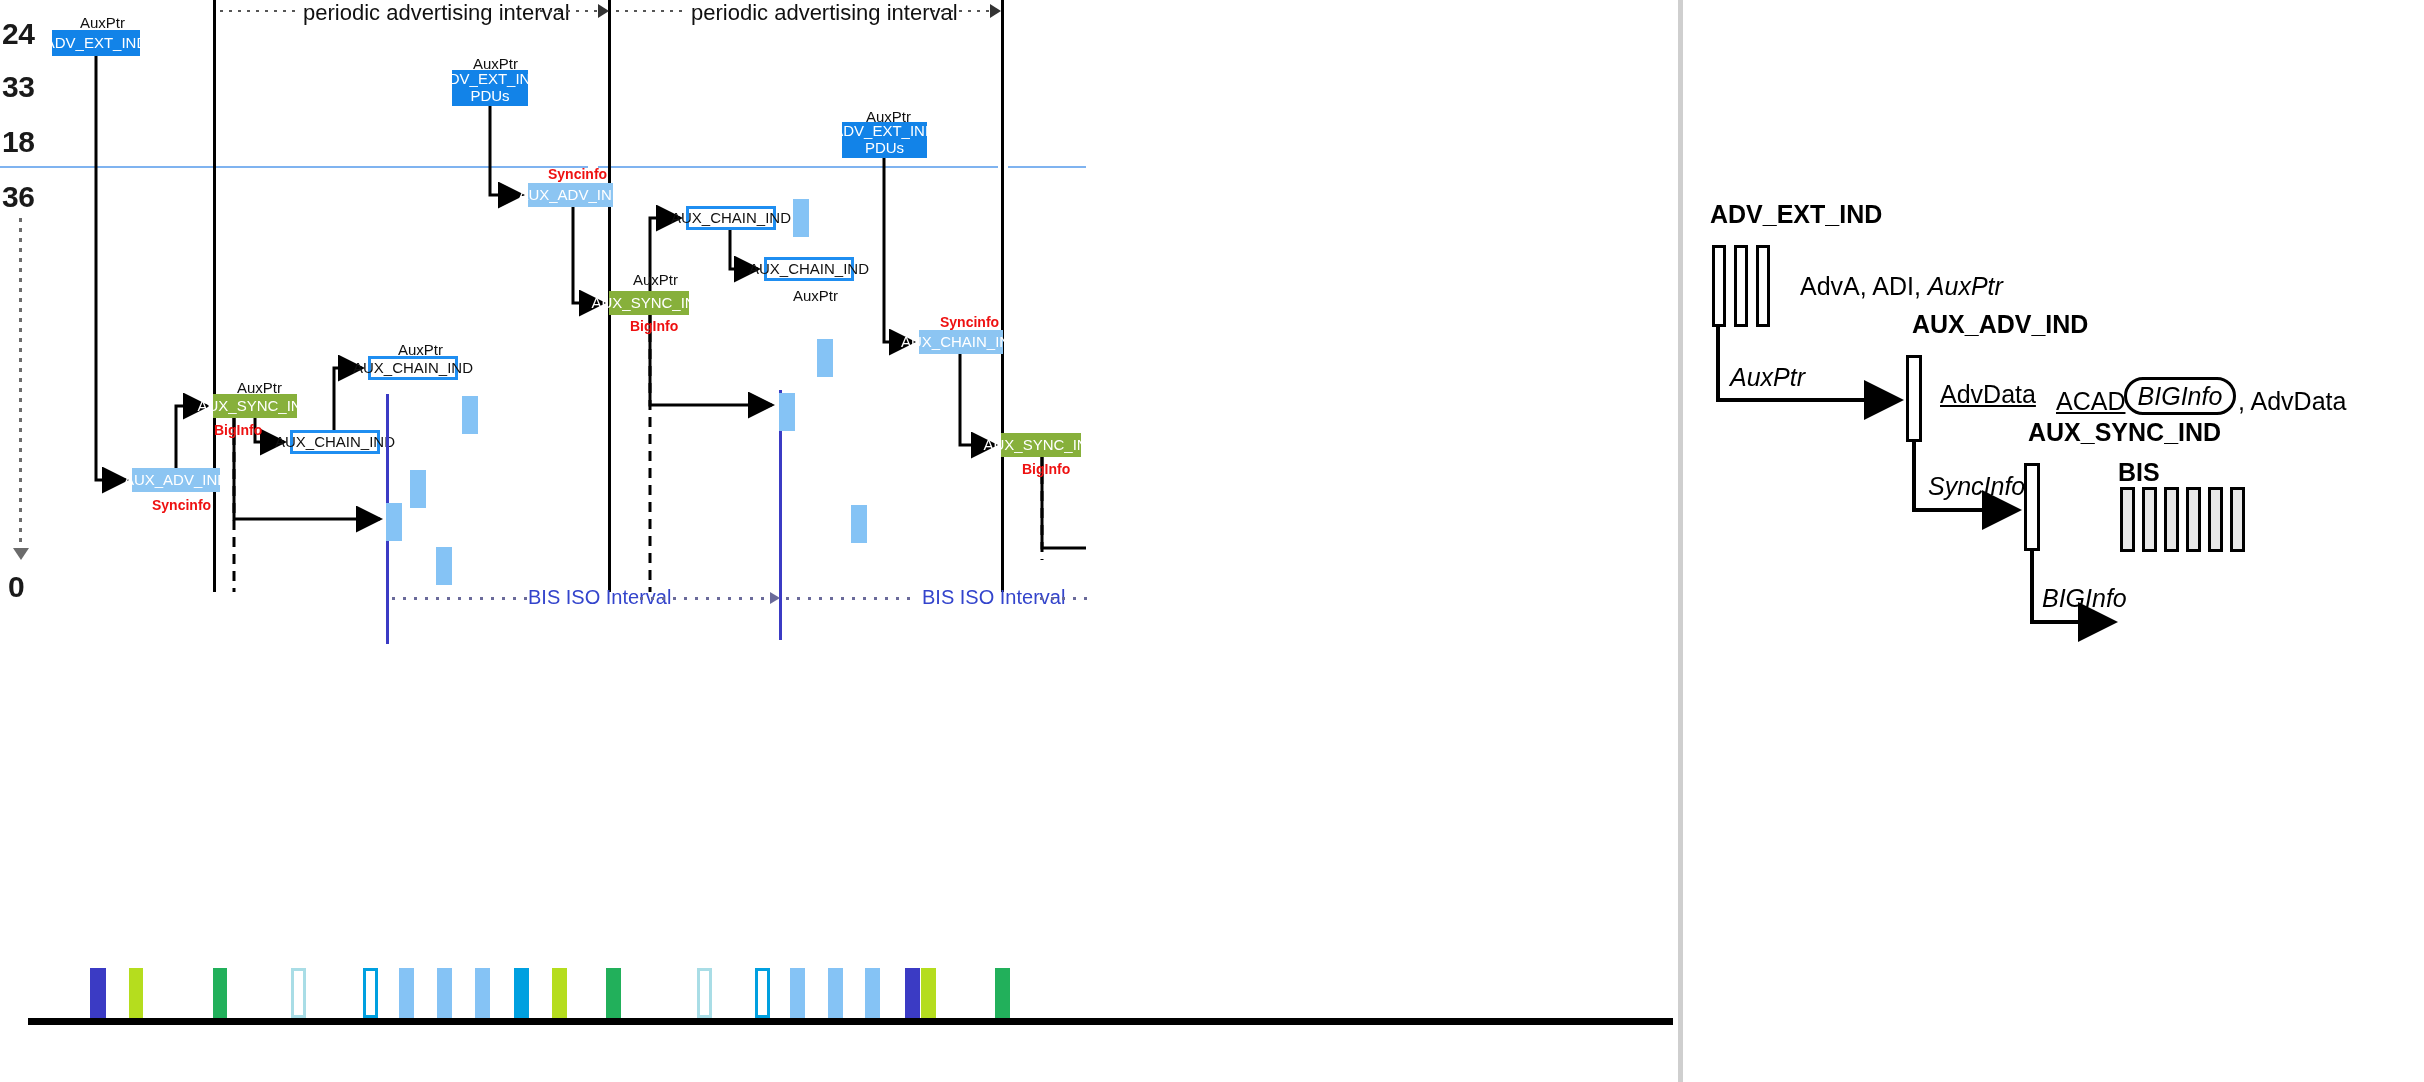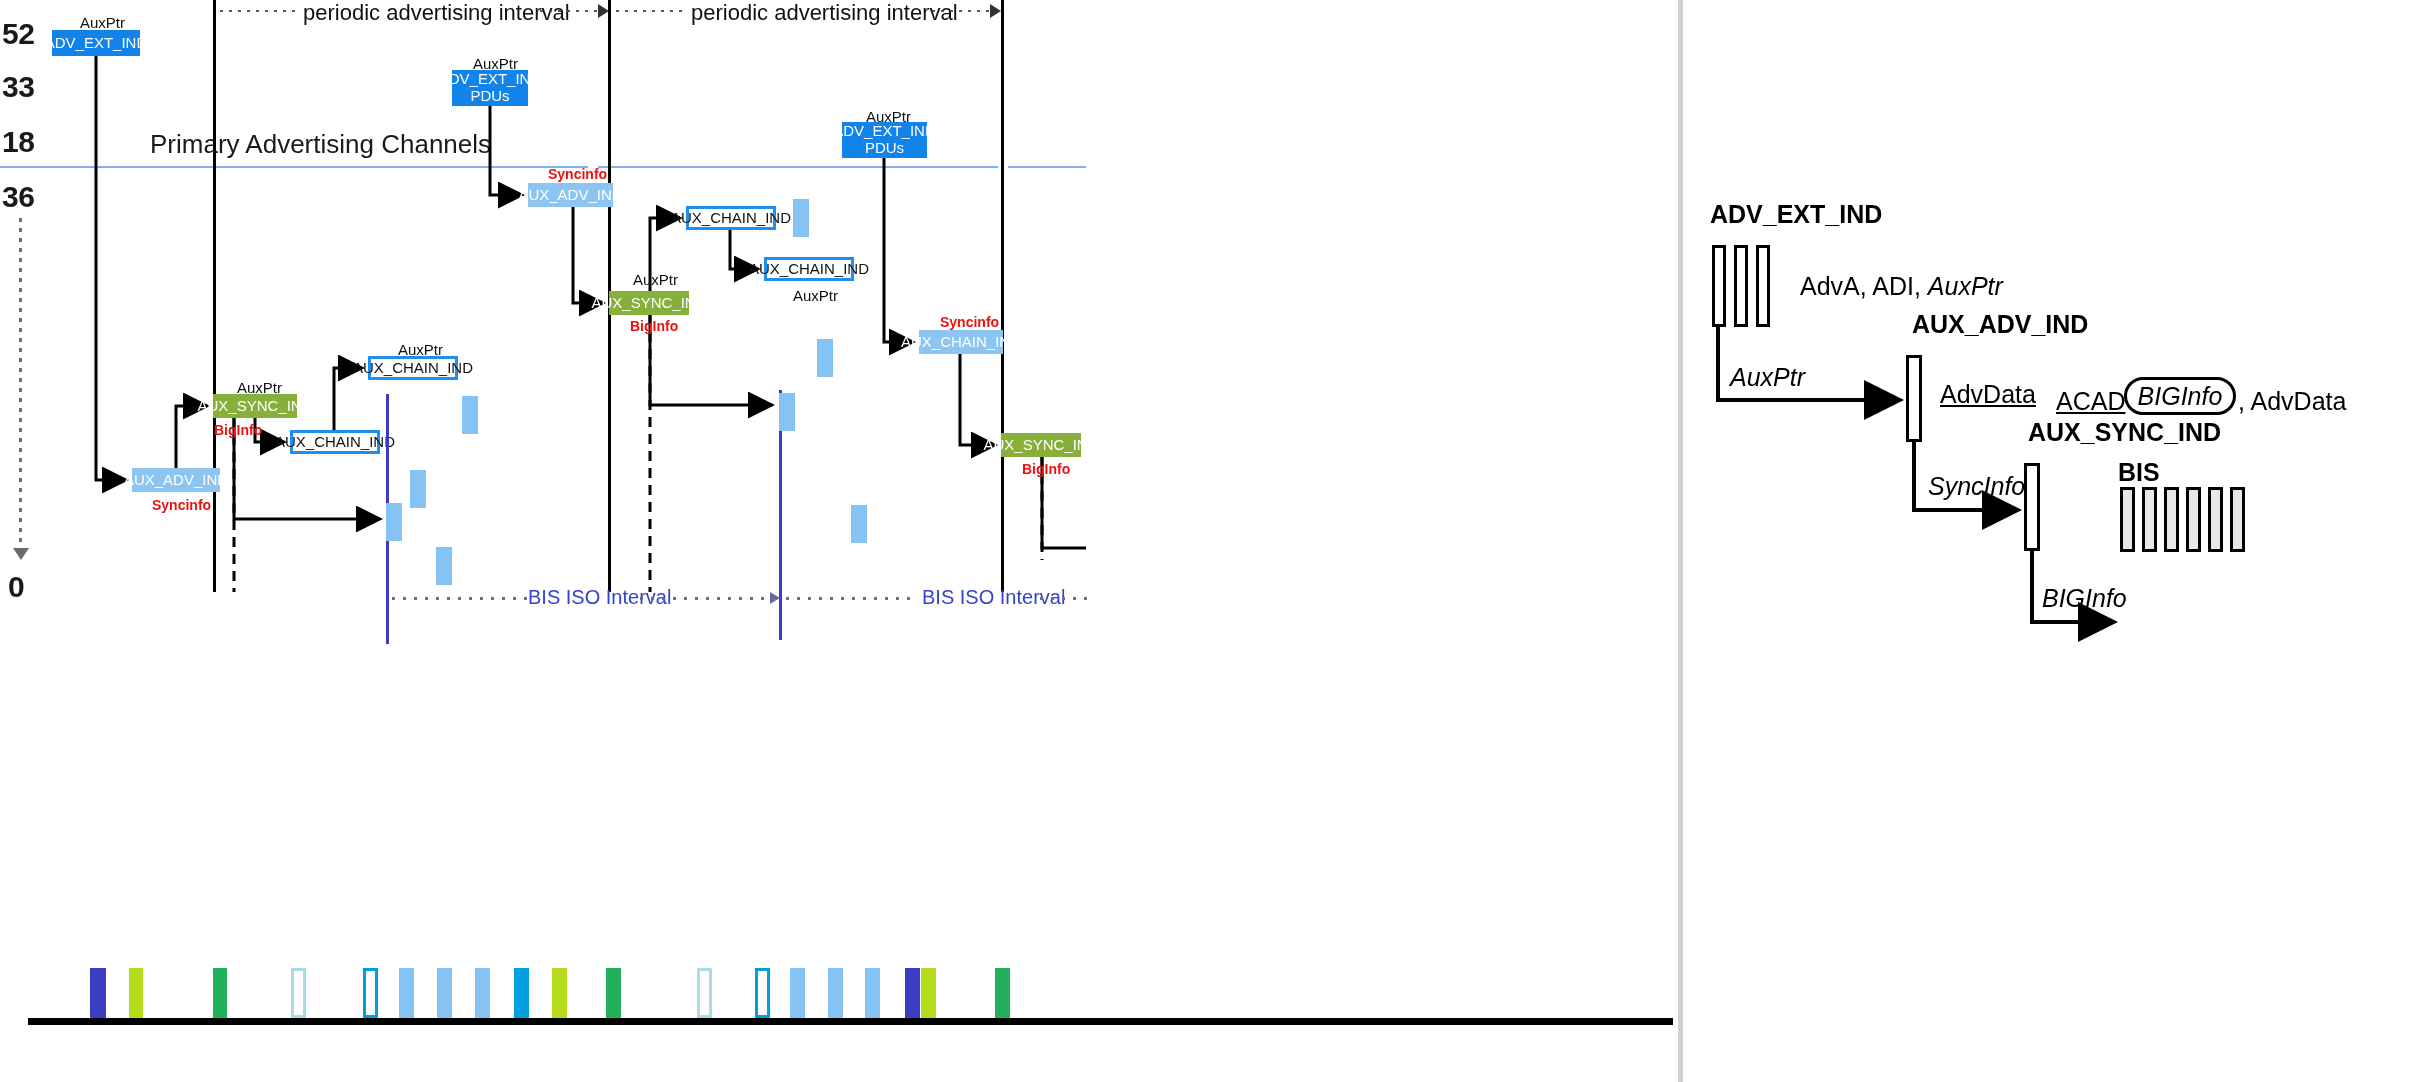--- a/index.html
+++ b/index.html
@@ -236,34 +236,33 @@
     align-items: center;
     justify-content: center;
     font-family: "Liberation Sans", sans-serif;
   }
 </style>
 </head>
 <body>
 
 <div id="root">
 
-  <div class="axis-label" style="left:2px;  top:17px;">52</div>
+  <div class="axis-label" style="left:2px;  top:17px;">24</div>
   <div class="axis-label" style="left:2px;  top:70px;">33</div>
   <div class="axis-label" style="left:2px;  top:125px;">18</div>
   <div class="axis-label" style="left:2px;  top:180px;">36</div>
   <div class="axis-label" style="left:8px;  top:570px;">0</div>
 
   <div id="axis-dotted"></div>
   <div id="axis-arrow"></div>
 
   <div class="chan-sep" style="left:0px;   top:166px; width:588px;"></div>
   <div class="chan-sep" style="left:598px; top:166px; width:400px;"></div>
   <div class="chan-sep" style="left:1008px;top:166px; width:78px;"></div>
 
-  <div class="chan-title" style="left:150px; top:129px;">Primary Advertising Channels</div>
 
   <div class="vline" style="left:213px;  top:0px;  width:3px; height:592px;"></div>
   <div class="vline" style="left:608px;  top:0px;  width:3px; height:592px;"></div>
   <div class="vline" style="left:1001px; top:0px;  width:3px; height:592px;"></div>
 
   <div class="interval-dots" style="left:220px; top:10px; width:78px;"></div>
   <div class="interval-label" style="left:303px; top:0px;">periodic advertising interval</div>
   <div class="interval-dots" style="left:540px; top:10px; width:60px;"></div>
   <div class="interval-arrow" style="left:598px; top:4px;"></div>
 

